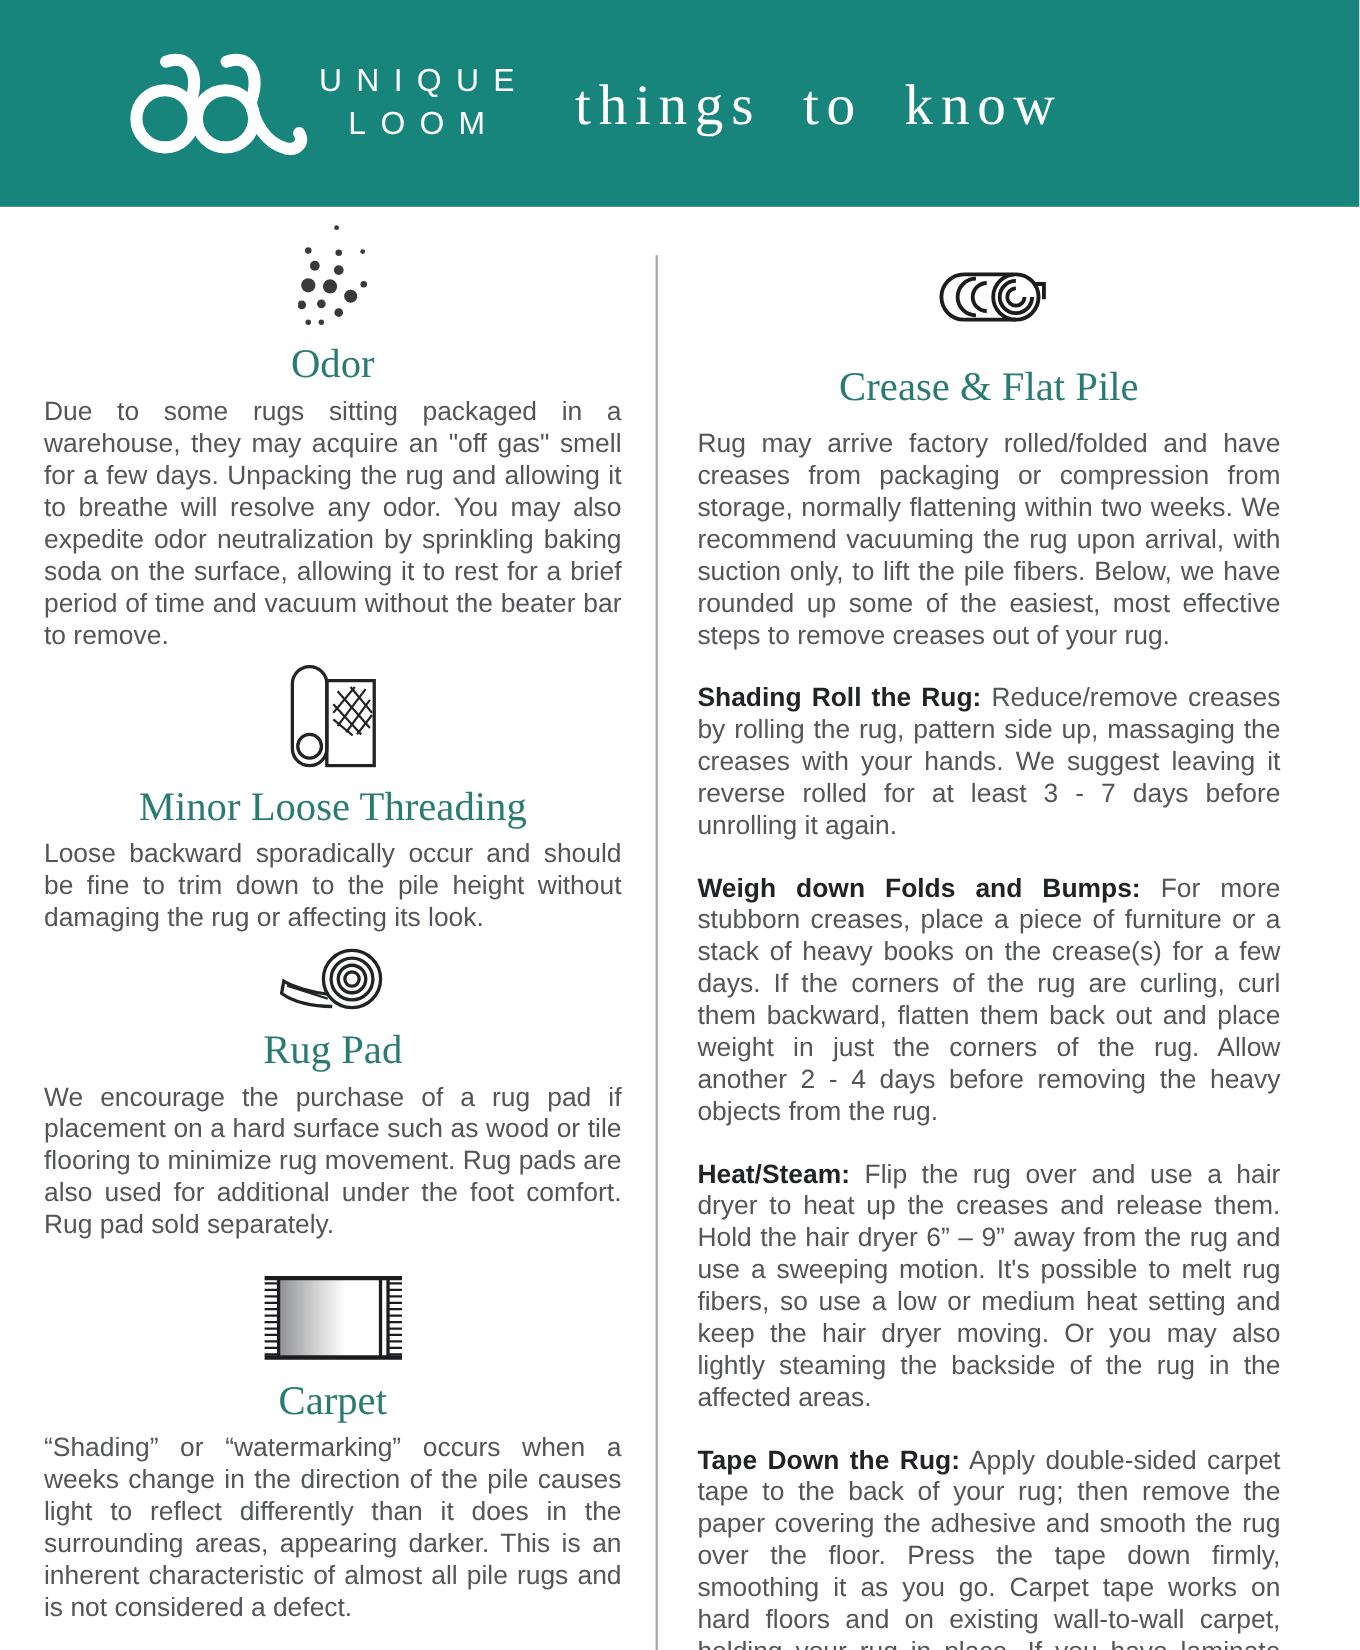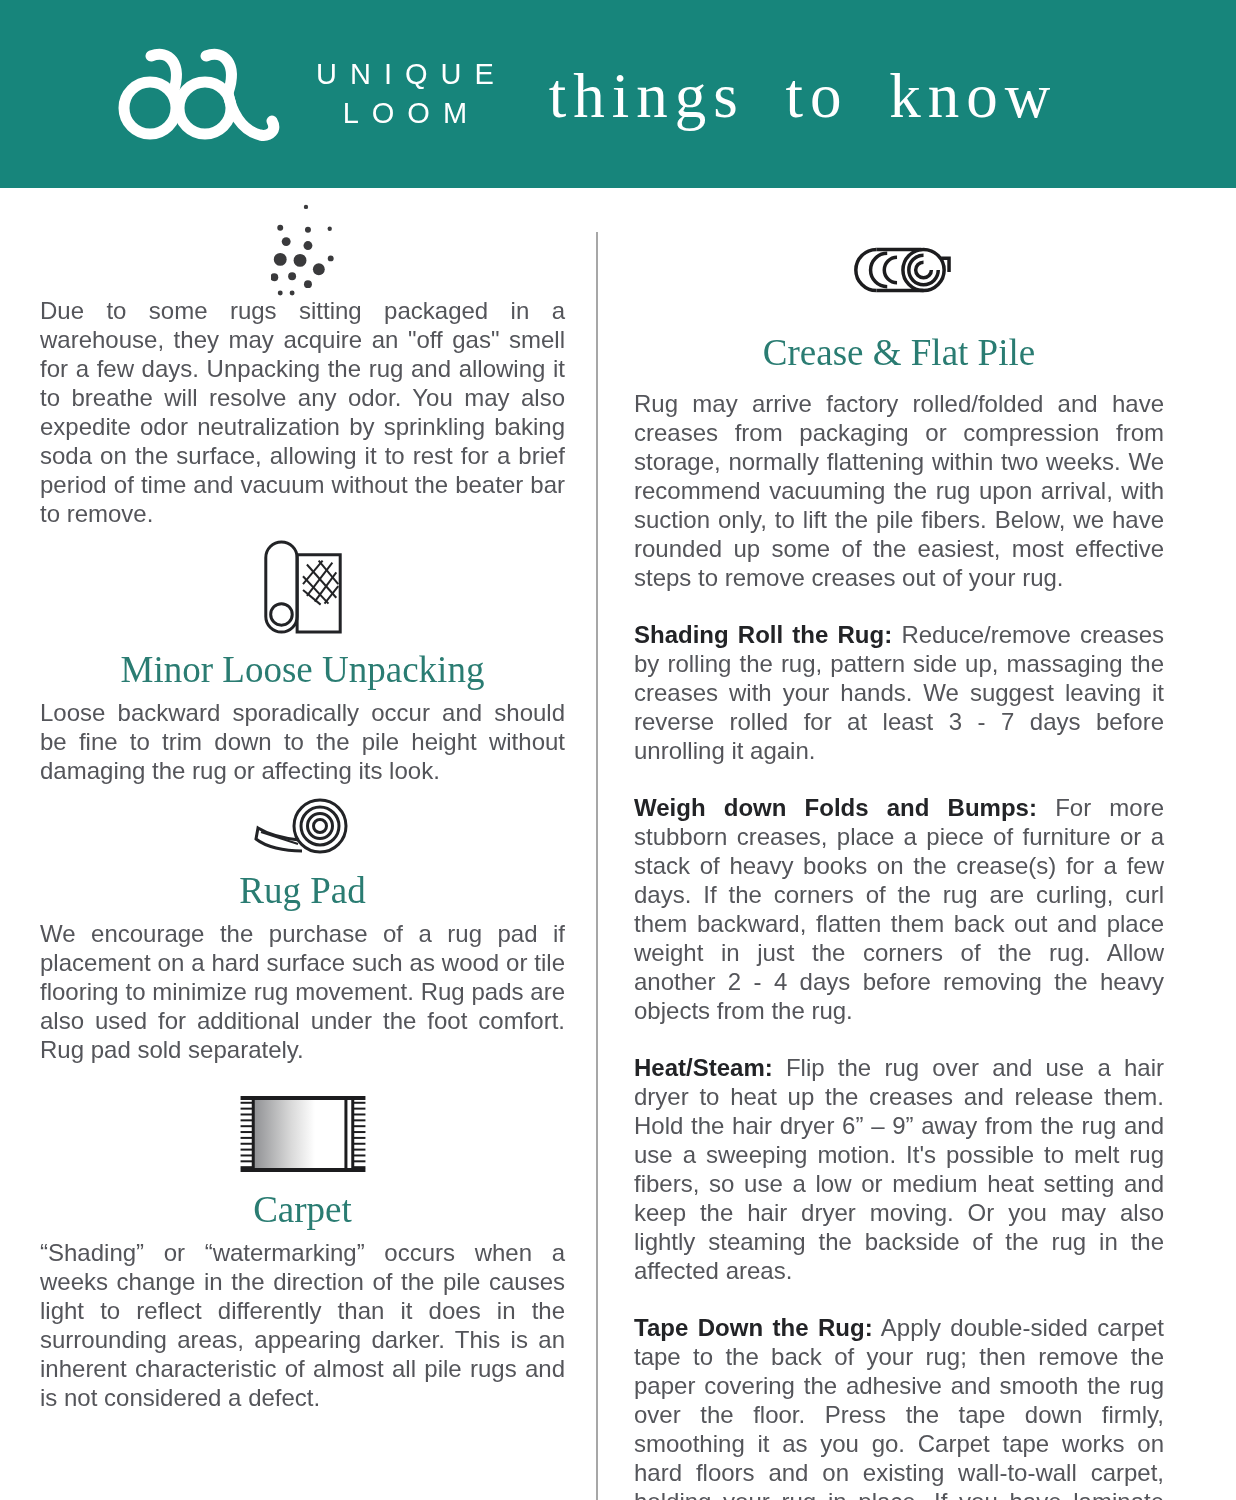--- a/index.html
+++ b/index.html
@@ -15,34 +15,33 @@
     height:188px;
     background:#17857B;
     display:flex;
     align-items:center;
     padding-left:112px;
     box-sizing:border-box;
   }
   .logo{display:flex;align-items:center;}
   .logo-mark{width:178px;height:100px;}
   .brand-name{
-    margin-left:26px;
     color:#ffffff;
     font-size:29px;
     letter-spacing:13px;
     line-height:39px;
     text-align:center;
     font-weight:400;
   }
   .page-title{
     margin-left:42px;
     margin-top:4px;
     color:#ffffff;
     font-family:"Liberation Serif", serif;
-    font-size:63px;
+    font-size:52px;
     letter-spacing:7px;
     word-spacing:18px;
     white-space:nowrap;
   }
   
   .content{display:flex;}
   .col{box-sizing:border-box;}
   .col-left{width:597px;padding:0 32px 0 40px;}
   .col-right{width:601px;padding:0 34px 0 37px;}
   .divider{
@@ -126,20 +125,21 @@
               <circle cx="29" cy="59" r="6.5"></circle>
               <circle cx="60" cy="57" r="3"></circle>
             <circle cx="48" cy="68" r="6"></circle>
             <circle cx="3" cy="76" r="4"></circle>
               <circle cx="21" cy="75" r="4"></circle>
               <circle cx="37" cy="83" r="4"></circle>
             <circle cx="9" cy="92" r="2.5"></circle>
               <circle cx="21" cy="92" r="2.5"></circle>
           </svg>
         </div>
+        <h2 class="sec-title">Odor</h2>
         <p class="sec-body">Due to some rugs sitting packaged in a warehouse, they may acquire an "off gas" smell for a few days. Unpacking the rug and allowing it to breathe will resolve any odor. You may also expedite odor neutralization by sprinkling baking soda on the surface, allowing it to rest for a brief period of time and vacuum without the beater bar to remove.</p>
       </div>
 
       <div class="section">
         <div class="icon-box roll">
           <svg class="ic" width="82" height="94" viewBox="0 0 82 96" fill="none" stroke="#222326" stroke-width="3">
             <path d="M3 18 A 16 16 0 0 1 35 18 L 35 78 A 16 16 0 0 1 3 78 Z"></path>
             <circle cx="19" cy="76" r="11"></circle>
             <rect x="35" y="15" width="44" height="79"></rect>
             <g stroke-width="2">
@@ -147,21 +147,21 @@
                 <path d="M45 57 L71 23"></path>
                 <path d="M53 63 L75 33"></path>
                 <path d="M63 65 L77 47"></path>
               <path d="M57 21 L77 45"></path>
                 <path d="M45 25 L75 59"></path>
                 <path d="M41 37 L67 65"></path>
                 <path d="M41 51 L59 66"></path>
             </g>
           </svg>
         </div>
-        <h2 class="sec-title">Minor Loose Unpacking</h2>
+        <h2 class="sec-title">Minor Loose Threading</h2>
         <p class="sec-body">Loose backward sporadically occur and should be fine to trim down to the pile height without damaging the rug or affecting its look.</p>
       </div>
 
       <div class="section">
         <div class="icon-box tape">
           <svg class="ic" width="98" height="58" viewBox="0 0 98 58" fill="none" stroke="#222326" stroke-width="3">
             <path d="M45 43 C 28 41 12 36 4 31 L 2 42 C 12 50 30 54 48 54"></path>
             <path d="M7 35 L 44 47" stroke-width="2"></path>
             <circle cx="66" cy="29" r="26"></circle>
             <circle cx="66" cy="29" r="19"></circle>

